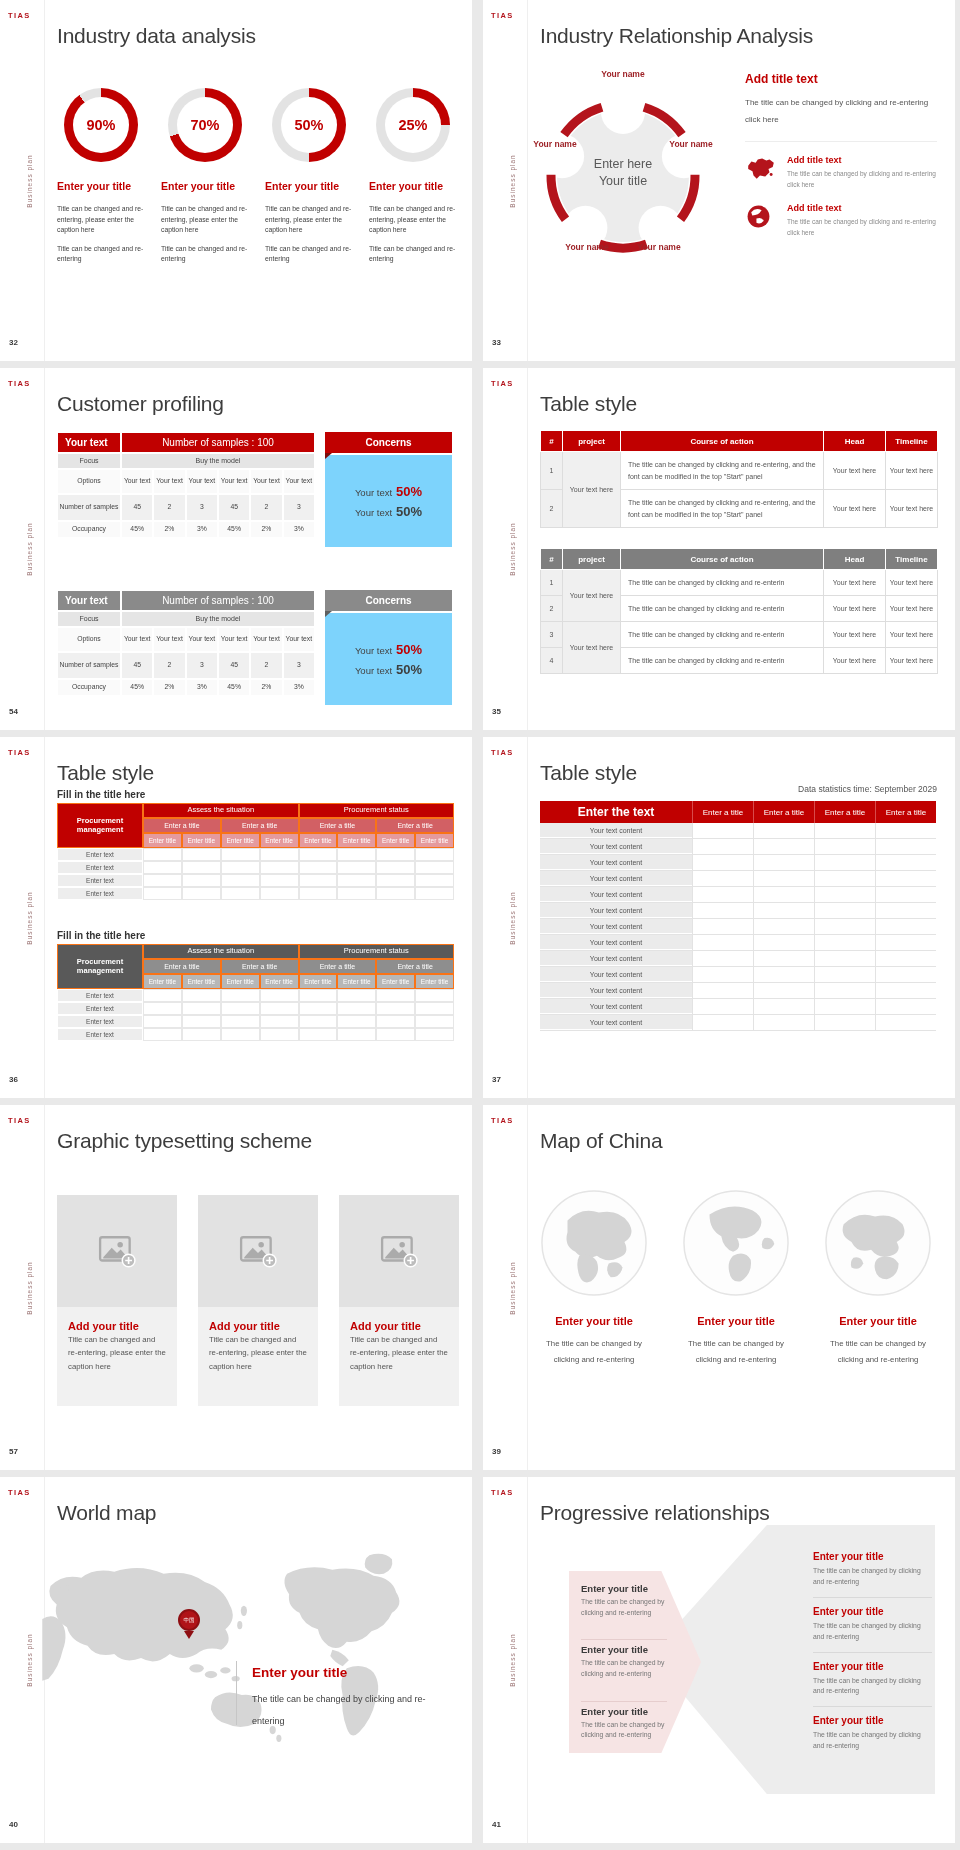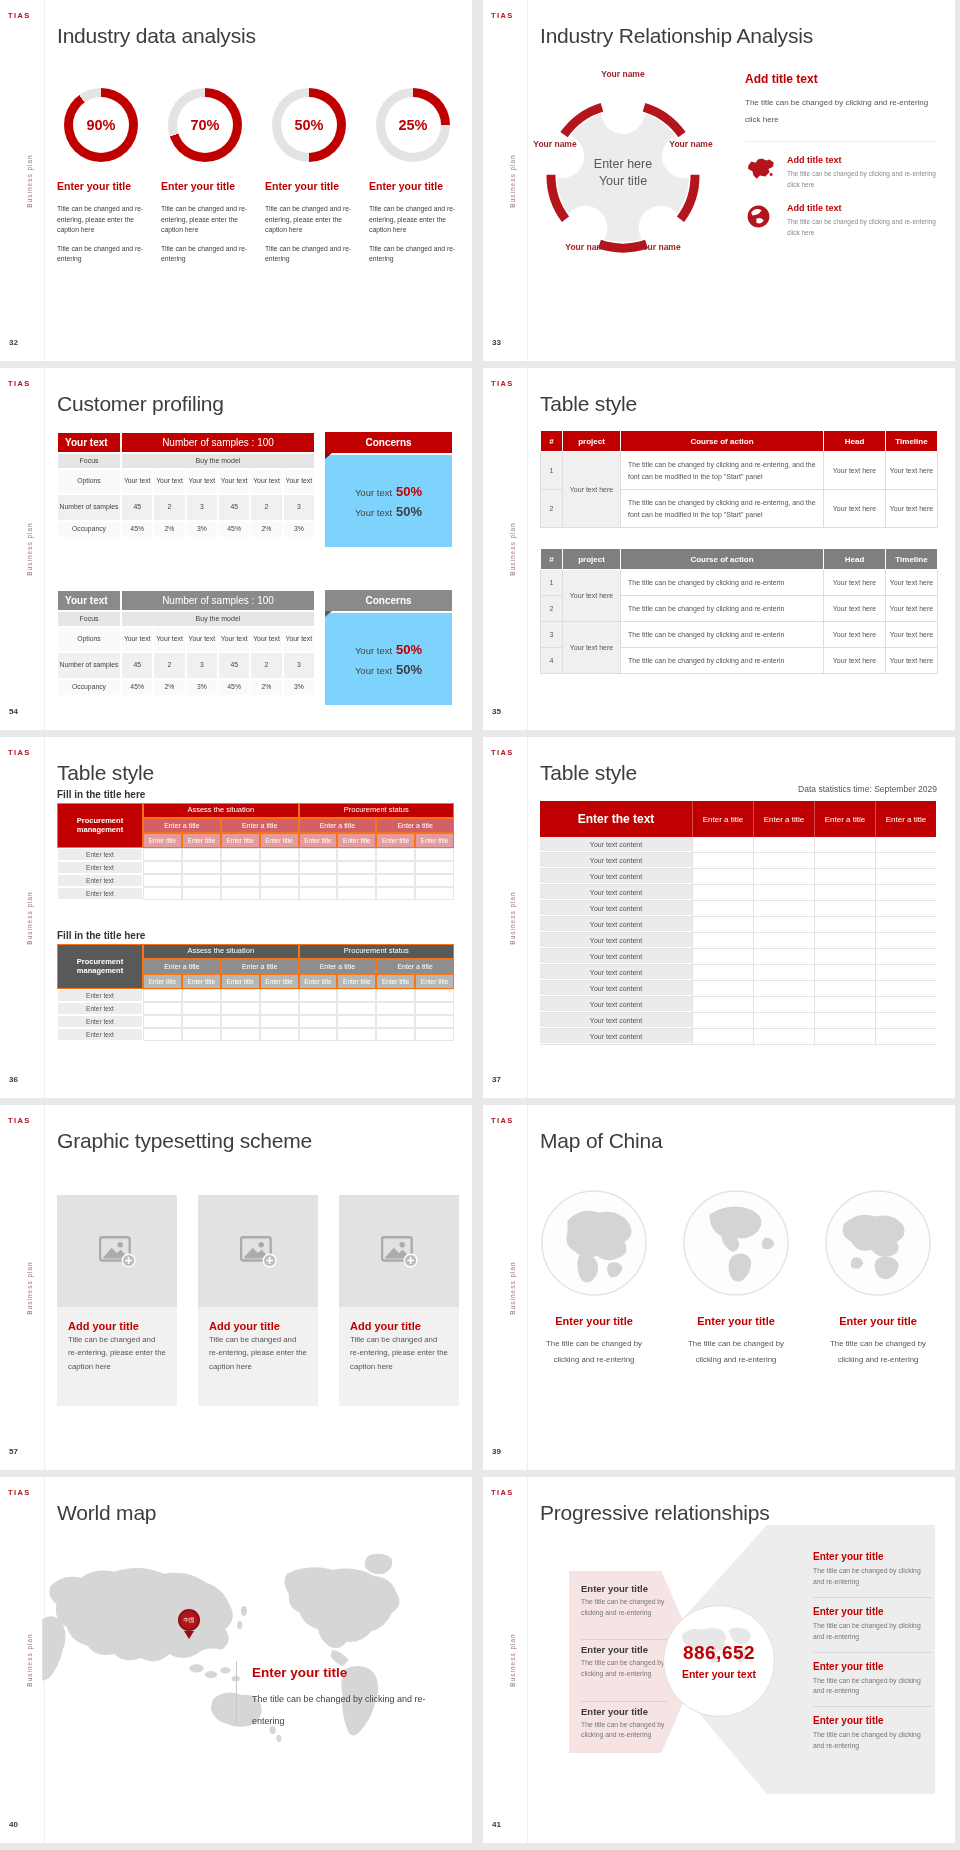--- a/index.html
+++ b/index.html
@@ -96,21 +96,21 @@
   .t36.grayt .corner,.t36.grayt .g{background:#595959}
   .t36.grayt .s{background:#8e8e8e}
   .t36.grayt .h8{background:#b7b7b7}
   .t36 .rl{background:#ededed;border:1px solid #fff;font-size:6.5px;color:#555;display:flex;align-items:center;justify-content:center}
   .t36 .re{background:#fff;border:1px solid #e7e7e7}
   .contents{display:contents}
 
   
   .note37{position:absolute;right:18px;top:47px;font-size:8.5px;color:#555}
   .t37{position:absolute;left:57px;top:64px;width:396px}
-  .t37-head{display:grid;grid-template-columns:152px repeat(4,1fr);height:36px;background:#c00000}
+  .t37-head{display:grid;grid-template-columns:152px repeat(4,1fr);height:22px;background:#c00000}
   .t37-head .hm{display:flex;align-items:center;justify-content:center;font-size:12px;font-weight:bold;color:#fff}
   .t37-head .hc{display:flex;align-items:center;justify-content:center;font-size:8px;color:#fff;border-left:1px solid #d84a4a}
   .t37-row{display:grid;grid-template-columns:152px repeat(4,1fr);height:16px;border-bottom:1px solid #e3e3e3}
   .t37-lbl{background:#ebebeb;border-bottom:1px solid #fff;display:flex;align-items:center;justify-content:center;font-size:7px;color:#555}
   .t37-c{border-left:1px solid #e3e3e3}
 
   
   .cards38{position:absolute;left:57px;top:90px;display:flex;gap:21px}
   .card38{width:120px}
   .cimg{height:112px;background:#e2e2e2;display:flex;align-items:center;justify-content:center}
@@ -701,32 +701,20 @@
       </div>
         <div class="entry">
         <div class="et">Enter your title</div>
         <div class="ec">The title can be changed by clicking and re-entering</div>
       </div>
         <div class="entry">
         <div class="et">Enter your title</div>
         <div class="ec">The title can be changed by clicking and re-entering</div>
       </div>
       </div>
-    <div class="circle41">
-      <svg viewBox="0 0 100 60">
-        <g fill="#cfcfcf">
-          <path d="M5 18 Q15 8 30 12 Q45 6 55 14 Q62 20 56 28 Q60 34 50 38 Q40 42 32 36 Q20 40 14 32 Q4 28 5 18 Z"></path>
-          <path d="M62 12 Q74 6 84 12 Q92 18 86 26 Q80 32 72 28 Q64 24 62 12 Z"></path>
-          <path d="M72 34 Q80 30 84 38 Q84 48 76 52 Q70 50 70 42 Z"></path>
-          <path d="M40 44 Q48 42 50 48 Q46 54 40 52 Z"></path>
-        </g>
-      </svg>
-      <div class="cv">886,652</div>
-      <div class="cl">Enter your text</div>
-    </div>
     <div class="right41">
         <div class="entry">
         <div class="et">Enter your title</div>
         <div class="ec">The title can be changed by clicking and re-entering</div>
       </div>
         <div class="entry">
         <div class="et">Enter your title</div>
         <div class="ec">The title can be changed by clicking and re-entering</div>
       </div>
         <div class="entry">

